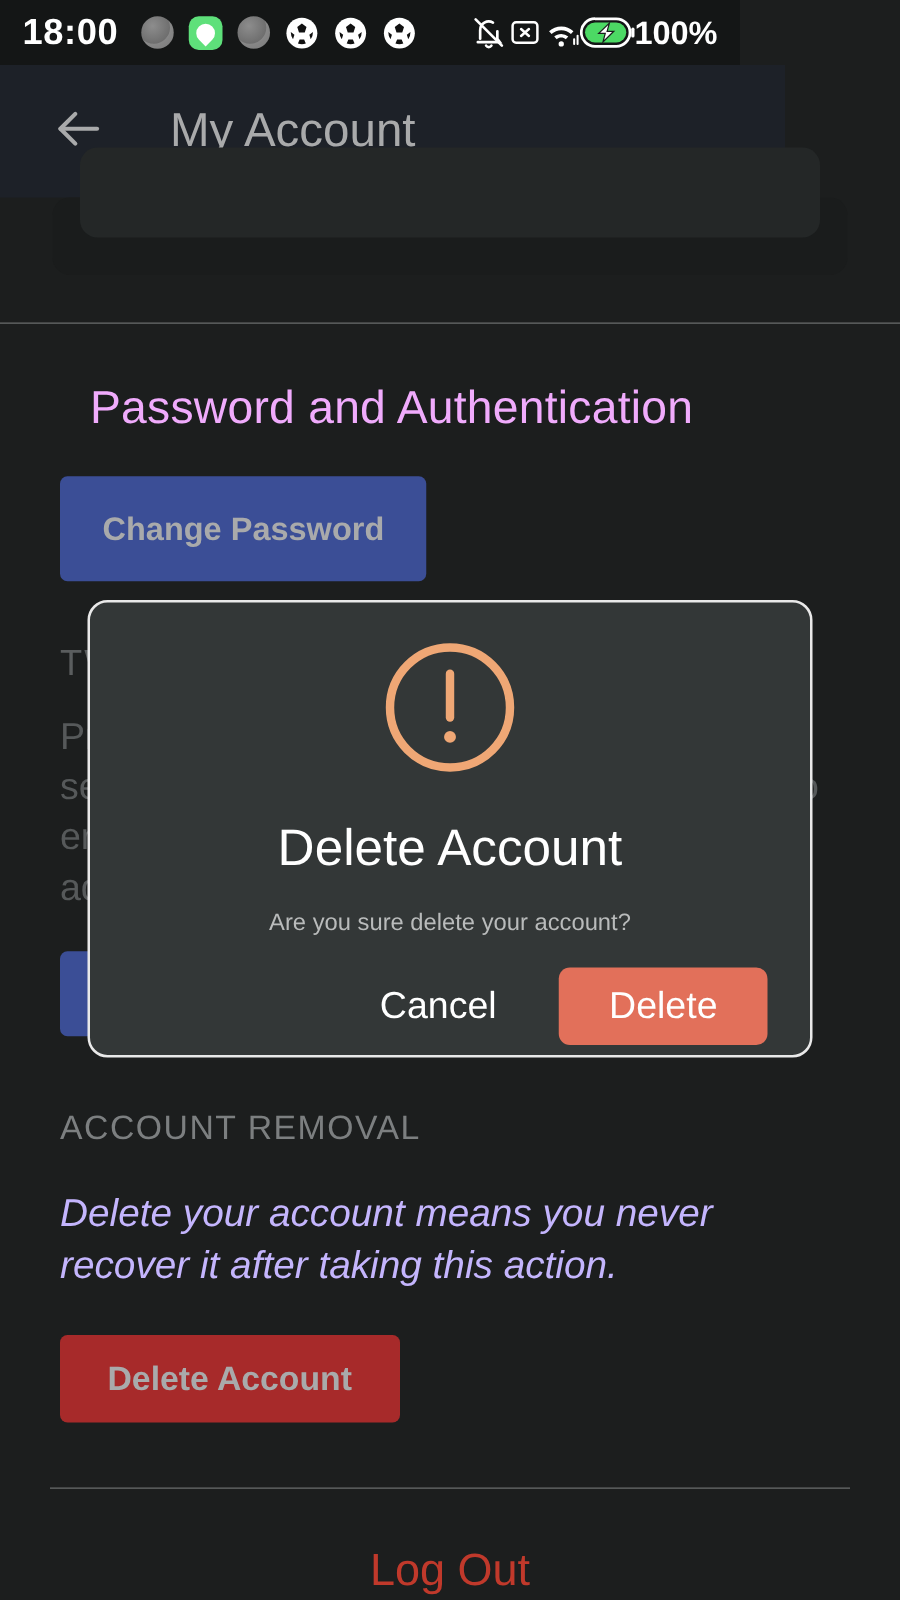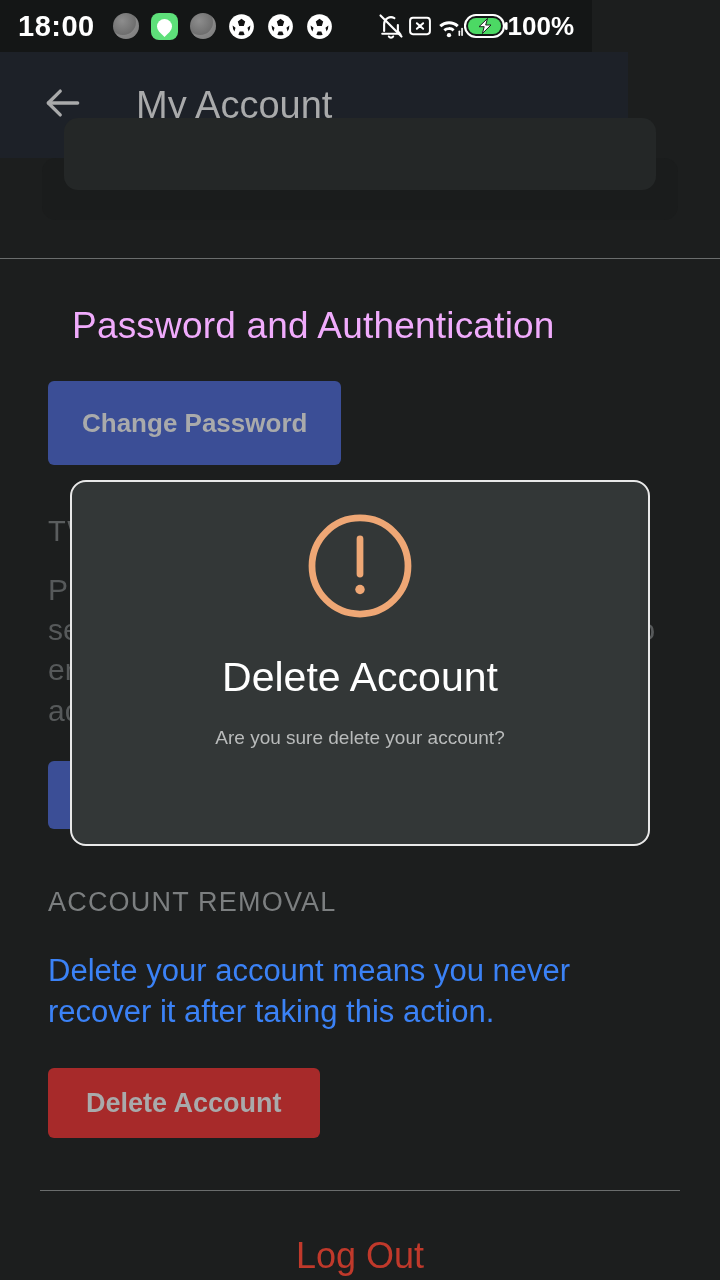--- a/index.html
+++ b/index.html
@@ -80,21 +80,21 @@
   }
   .btn-blue-2{
     background:#3b4e96; color:#a9aaab; font-size:26px; font-weight:bold;
     padding:0 30px; height:68px; margin-top:30px;
   }
 
   .removal-label{
     font-size:27px; color:#7c7f80; letter-spacing:1.2px;
   }
   .para-removal{
-    font-size:31px; line-height:1.33; color:#3b82f6; margin-top:32px; max-width:620px;
+    font-size:31px; line-height:1.33; color:#c4b5fd; margin-top:32px; max-width:620px;font-style:italic;
   }
   .btn-red{
     background:#a72a2a; color:#a9aaab; font-size:27px; font-weight:bold;
     padding:0 38px; height:70px; margin-top:36px;
   }
 
   .divider-inset{ height:1px; background:#6a6d6d; margin:52px 40px 0 40px; }
   .logout{
     text-align:center; color:#c0392b; font-size:36px;
     padding:44px 0; cursor:pointer;
@@ -242,15 +242,19 @@
         <circle cx="12" cy="12" r="9.6"></circle>
         <path d="M12 6.6v7.0"></path>
         <circle cx="12" cy="16.7" r="0.95" fill="#efa775" stroke="none"></circle>
       </svg>
     </div>
 
     <div class="dialog-title">Delete Account</div>
 
     <div class="dialog-msg">Are you sure delete your account?</div>
 
+    <div class="dialog-actions">
+      <button class="btn btn-cancel">Cancel</button>
+      <button class="btn btn-delete">Delete</button>
+    </div>
   </div>
 
 </div>
 
 </body></html>

